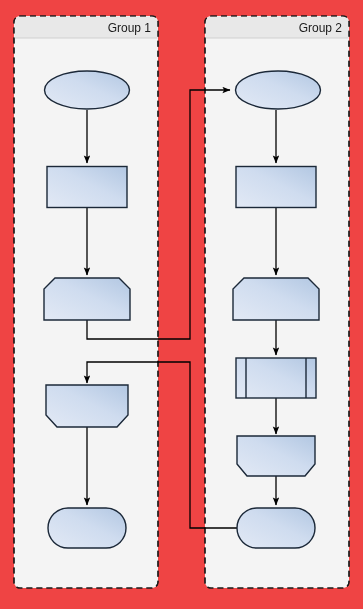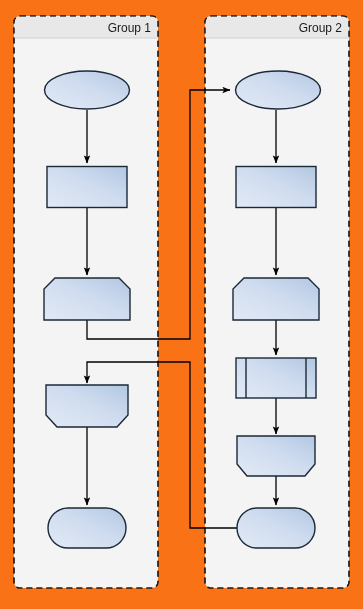--- a/index.html
+++ b/index.html
@@ -4,21 +4,21 @@
 <style>
   html, body {
     margin: 0;
     padding: 0;
     background: #ffffff;
   }
   #canvas {
     position: relative;
     width: 363px;
     height: 609px;
-    background: #f97316;
+    background: #ef4444;
     font-family: "Liberation Sans", sans-serif;
     overflow: hidden;
   }
   #diagram-svg {
     position: absolute;
     left: 0;
     top: 0;
     width: 363px;
     height: 609px;
     display: block;

